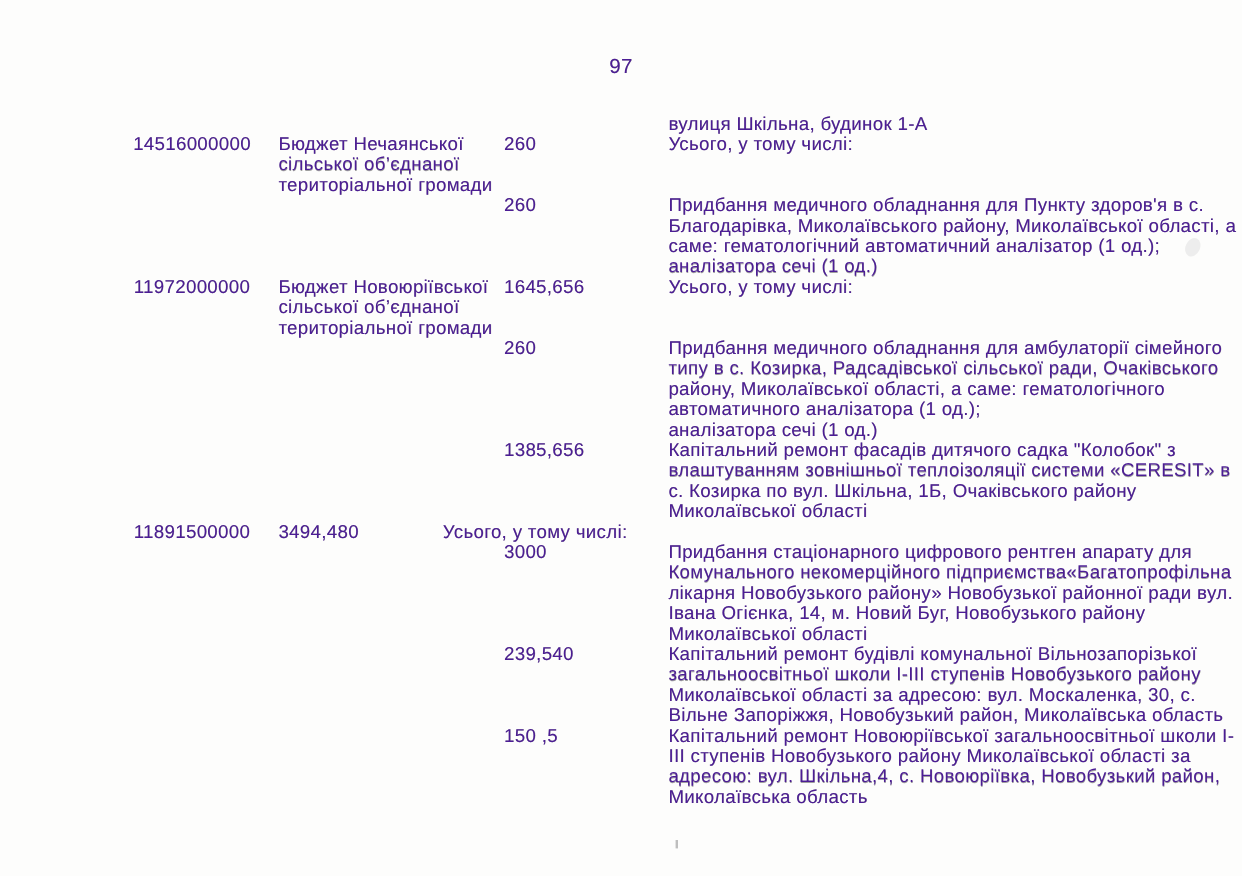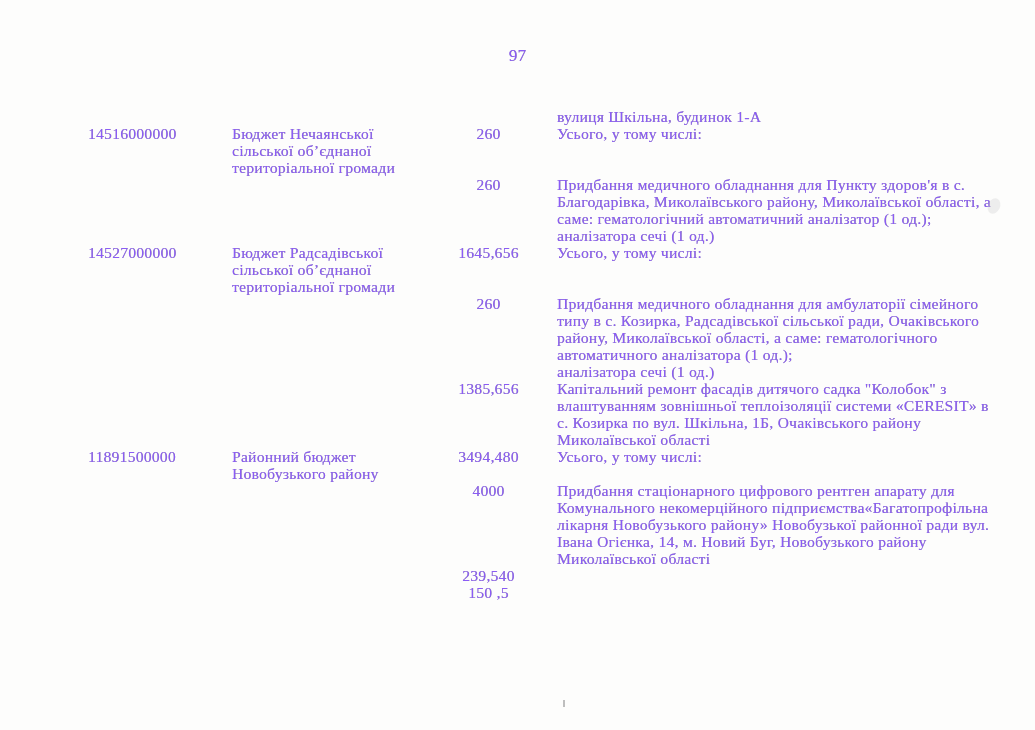--- a/index.html
+++ b/index.html
@@ -5,53 +5,53 @@
   html, body {
     margin: 0;
     padding: 0;
     background: #e8e8e8;
   }
   .page {
     position: relative;
     width: 1035px;
     height: 730px;
     background: #fdfdfc;
-    font-family: Liberation Serif, serif;
-    color: #8b5cf6;
+    font-family: Liberation Sans, sans-serif;
+    color: #4c1d95;
     font-size: 15.5px;
     line-height: 17px;
     letter-spacing: 0.3px;
     overflow: hidden;
     text-shadow: 0.2px 0.2px 0.35px rgba(45,45,45,0.45);
   }
   .page-number {
     position: absolute;
     top: 47px;
     left: 0;
     width: 1035px;
     text-align: center;
     font-size: 17px;
   }
   .rows {
     position: absolute;
-    top: 108px;
+    top: 95px;
     left: 88px;
     width: 902px;
   }
   .row {
     display: flex;
     align-items: flex-start;
   }
   .cell {
     white-space: pre;
     flex: 0 0 auto;
   }
-  .cell.code   { width: 144px; }
+  .cell.code   { width: 144px; text-align: center; }
   .cell.name   { width: 188px; }
-  .cell.amount { width: 137px; text-align: center; }
+  .cell.amount { width: 137px; }
   .cell.desc   { width: 433px; }
   .scan-speck {
     position: absolute;
     left: 563px;
     top: 700px;
     width: 2px;
     height: 7px;
     background: #8a8a8a;
     opacity: 0.55;
   }
@@ -91,22 +91,22 @@
     <div class="row">
       <div class="cell code"></div>
       <div class="cell name"></div>
       <div class="cell amount">260</div>
       <div class="cell desc">Придбання медичного обладнання для Пункту здоров'я в с.
 Благодарівка, Миколаївського району, Миколаївської області, а
 саме: гематологічний автоматичний аналізатор (1 од.);
 аналізатора сечі (1 од.)</div>
     </div>
     <div class="row">
-      <div class="cell code">14527000000</div>
-      <div class="cell name">Бюджет Радсадівської
+      <div class="cell code">11972000000</div>
+      <div class="cell name">Бюджет Новоюріївської
 сільської об’єднаної
 територіальної громади</div>
       <div class="cell amount">1645,656</div>
       <div class="cell desc">Усього, у тому числі:</div>
     </div>
     <div class="row">
       <div class="cell code"></div>
       <div class="cell name"></div>
       <div class="cell amount">260</div>
       <div class="cell desc">Придбання медичного обладнання для амбулаторії сімейного
@@ -119,42 +119,48 @@
       <div class="cell code"></div>
       <div class="cell name"></div>
       <div class="cell amount">1385,656</div>
       <div class="cell desc">Капітальний ремонт фасадів дитячого садка "Колобок" з
 влаштуванням зовнішньої теплоізоляції системи «CERESIT» в
 с. Козирка по вул. Шкільна, 1Б, Очаківського району
 Миколаївської області</div>
     </div>
     <div class="row">
       <div class="cell code">11891500000</div>
-      <div class="cell name">Районний бюджет
-Новобузького району</div>
       <div class="cell amount">3494,480</div>
       <div class="cell desc">Усього, у тому числі:</div>
     </div>
     <div class="row">
       <div class="cell code"></div>
       <div class="cell name"></div>
-      <div class="cell amount">4000</div>
+      <div class="cell amount">3000</div>
       <div class="cell desc">Придбання стаціонарного цифрового рентген апарату для
 Комунального некомерційного підприємства«Багатопрофільна
 лікарня Новобузького району» Новобузької районної ради вул.
 Івана Огієнка, 14, м. Новий Буг, Новобузького району
 Миколаївської області</div>
     </div>
     <div class="row">
       <div class="cell code"></div>
       <div class="cell name"></div>
       <div class="cell amount">239,540</div>
+      <div class="cell desc">Капітальний ремонт будівлі комунальної Вільнозапорізької
+загальноосвітньої школи І-ІІІ ступенів Новобузького району
+Миколаївської області за адресою: вул. Москаленка, 30, с.
+Вільне Запоріжжя, Новобузький район, Миколаївська область</div>
     </div>
     <div class="row">
       <div class="cell code"></div>
       <div class="cell name"></div>
       <div class="cell amount">150 ,5</div>
+      <div class="cell desc">Капітальний ремонт Новоюріївської загальноосвітньої школи І-
+ІІІ ступенів Новобузького району Миколаївської області за
+адресою: вул. Шкільна,4, с. Новоюріївка, Новобузький район,
+Миколаївська область</div>
     </div>
   </div>
 
   <div class="scan-speck"></div>
   <div class="scan-smudge"></div>
 </div>
 
 </body></html>

